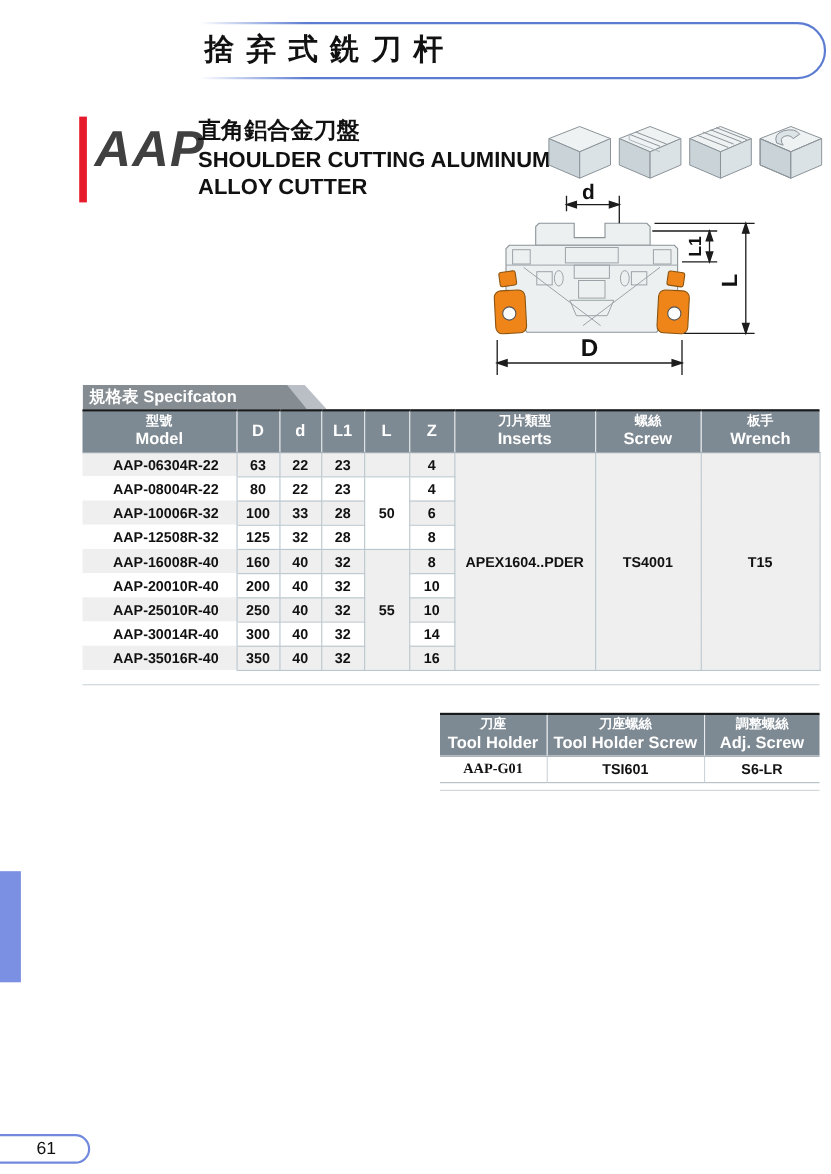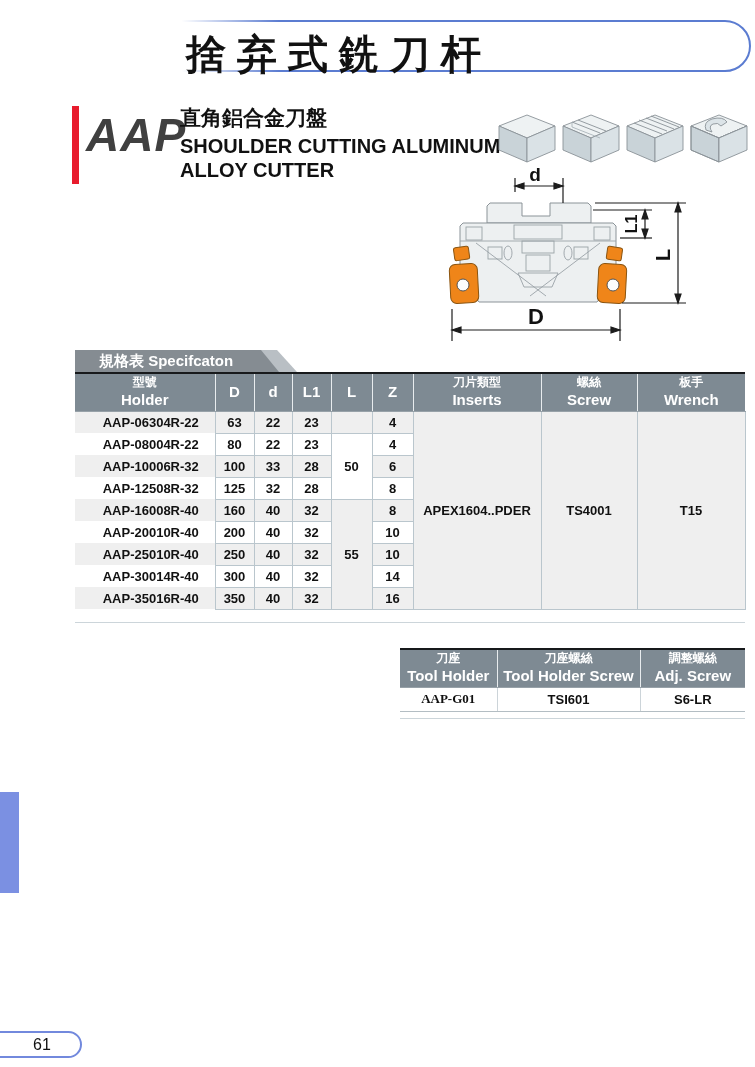--- a/index.html
+++ b/index.html
@@ -6,40 +6,40 @@
   body { margin:0; background:#fff; }
   .page { position:relative; width:755px; height:1067px; background:#fff;
           font-family:"Liberation Sans", sans-serif; color:#111; overflow:hidden; }
 
   
   .title-box { position:absolute; left:150px; top:20px; width:601px; height:52px;
                border:2px solid #5b7cd1; border-radius:26px; }
   .title-fade { position:absolute; left:-3px; top:-3px; bottom:-3px; width:130px; z-index:1;
                 background:linear-gradient(to right,#fff 0%,#fff 25%,rgba(255,255,255,0) 100%); }
   .page-title { position:relative; z-index:2; margin:0; padding:5px 0 15px 34px;
-                font-size:40px; font-weight:bold; letter-spacing:11px; }
+                font-size:27px; font-weight:bold; letter-spacing:11px; }
 
   
   .brand-bar { position:absolute; left:72px; top:106px; width:7px; height:78px; background:#e81b2d; }
   .brand-name { position:absolute; left:86px; top:108px; font-size:46px; font-style:italic;
                 font-weight:bold; color:#404040; letter-spacing:1px; }
   .subtitle { position:absolute; left:180px; top:104px; }
   .subtitle-zh { font-size:21px; font-weight:bold; margin:0 0 3px 0; }
   .subtitle-en { font-size:20px; font-weight:bold; line-height:1.18; margin:0; }
 
   .insert-icons { position:absolute; left:498px; top:110px; }
   .diagram { position:absolute; left:430px; top:163px; }
 
   
   .spec { position:absolute; left:75px; top:350px; width:670px; }
   .spec-tab-shadow { position:absolute; left:10px; top:0; width:212px; height:22px; background:#b9bfc4;
                      clip-path:polygon(0 0, calc(100% - 20px) 0, 100% 100%, 0 100%); }
   .spec-tab { position:absolute; left:0; top:0; width:204px; height:22px; background:#858c92; z-index:1;
               clip-path:polygon(0 0, calc(100% - 18px) 0, 100% 100%, 0 100%);
-              color:#fff; font-size:15px; font-weight:bold; line-height:22px; padding-left:24px; }
+              color:#fff; font-size:15px; font-weight:bold; line-height:22px; padding-left:6px; }
   table { border-collapse:collapse; table-layout:fixed; }
   .spec-table { position:absolute; left:0; top:22px; width:670px; }
   th { background:#7e8a93; color:#fff; font-weight:bold; padding:0; text-align:center;
        border-top:2px solid #17191b; border-left:1px solid #e8ecee; border-bottom:1px solid #97a1a8;
        height:38px; vertical-align:middle; }
   th:first-child { border-left:none; }
   .th-zh { display:block; font-size:12px; line-height:1.3; }
   .th-en { display:block; font-size:15px; line-height:1.2; }
   .th-one { font-size:15px; }
   .spec-table td { border:1px solid #bac6cd; height:22px; text-align:center;
@@ -194,21 +194,21 @@
           <col style="width:41px">
           <col style="width:41px">
         <col style="width:128px">
           <col style="width:96px">
           <col style="width:108px">
       </colgroup>
       <thead>
         <tr>
           <th>
             <span class="th-zh">型號</span>
-            <span class="th-en">Holder</span>
+            <span class="th-en">Model</span>
           </th>
           <th><span class="th-one">D</span></th>
           <th><span class="th-one">d</span></th>
           <th><span class="th-one">L1</span></th>
           <th><span class="th-one">L</span></th>
           <th><span class="th-one">Z</span></th>
           <th>
             <span class="th-zh">刀片類型</span>
             <span class="th-en">Inserts</span>
           </th>

